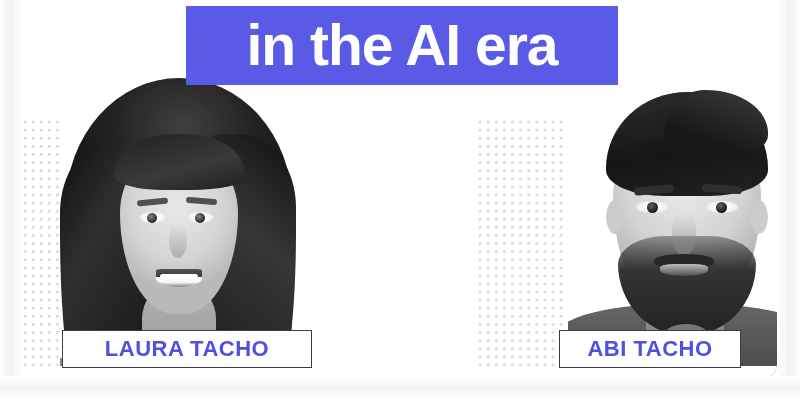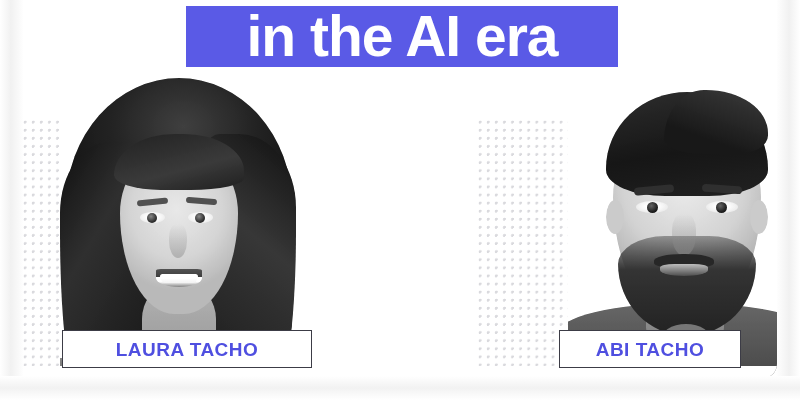--- a/index.html
+++ b/index.html
@@ -280,21 +280,21 @@
     background: #7d7671;
     border-radius: 50% 50% 34% 34%;
   }
 
   
   #headline-banner {
     position: absolute;
     left: 163px;
     top: 6px;
     width: 432px;
-    height: 61px;
+    height: 79px;
     background: #5a5ae6;
     display: flex;
     align-items: center;
     justify-content: center;
     z-index: 5;
   }
   #headline-text {
     color: #ffffff;
     font-family: "Liberation Sans", sans-serif;
     font-weight: bold;
@@ -312,21 +312,21 @@
     display: flex;
     align-items: center;
     justify-content: center;
     z-index: 6;
     box-sizing: border-box;
   }
   .nameplate span {
     color: #4f4fe0;
     font-family: "Liberation Sans", sans-serif;
     font-weight: bold;
-    font-size: 19px;
+    font-size: 22px;
     letter-spacing: 0.5px;
     line-height: 1;
     white-space: nowrap;
   }
   #nameplate-left {
     left: 39px;
     top: 330px;
     width: 250px;
     height: 38px;
   }

